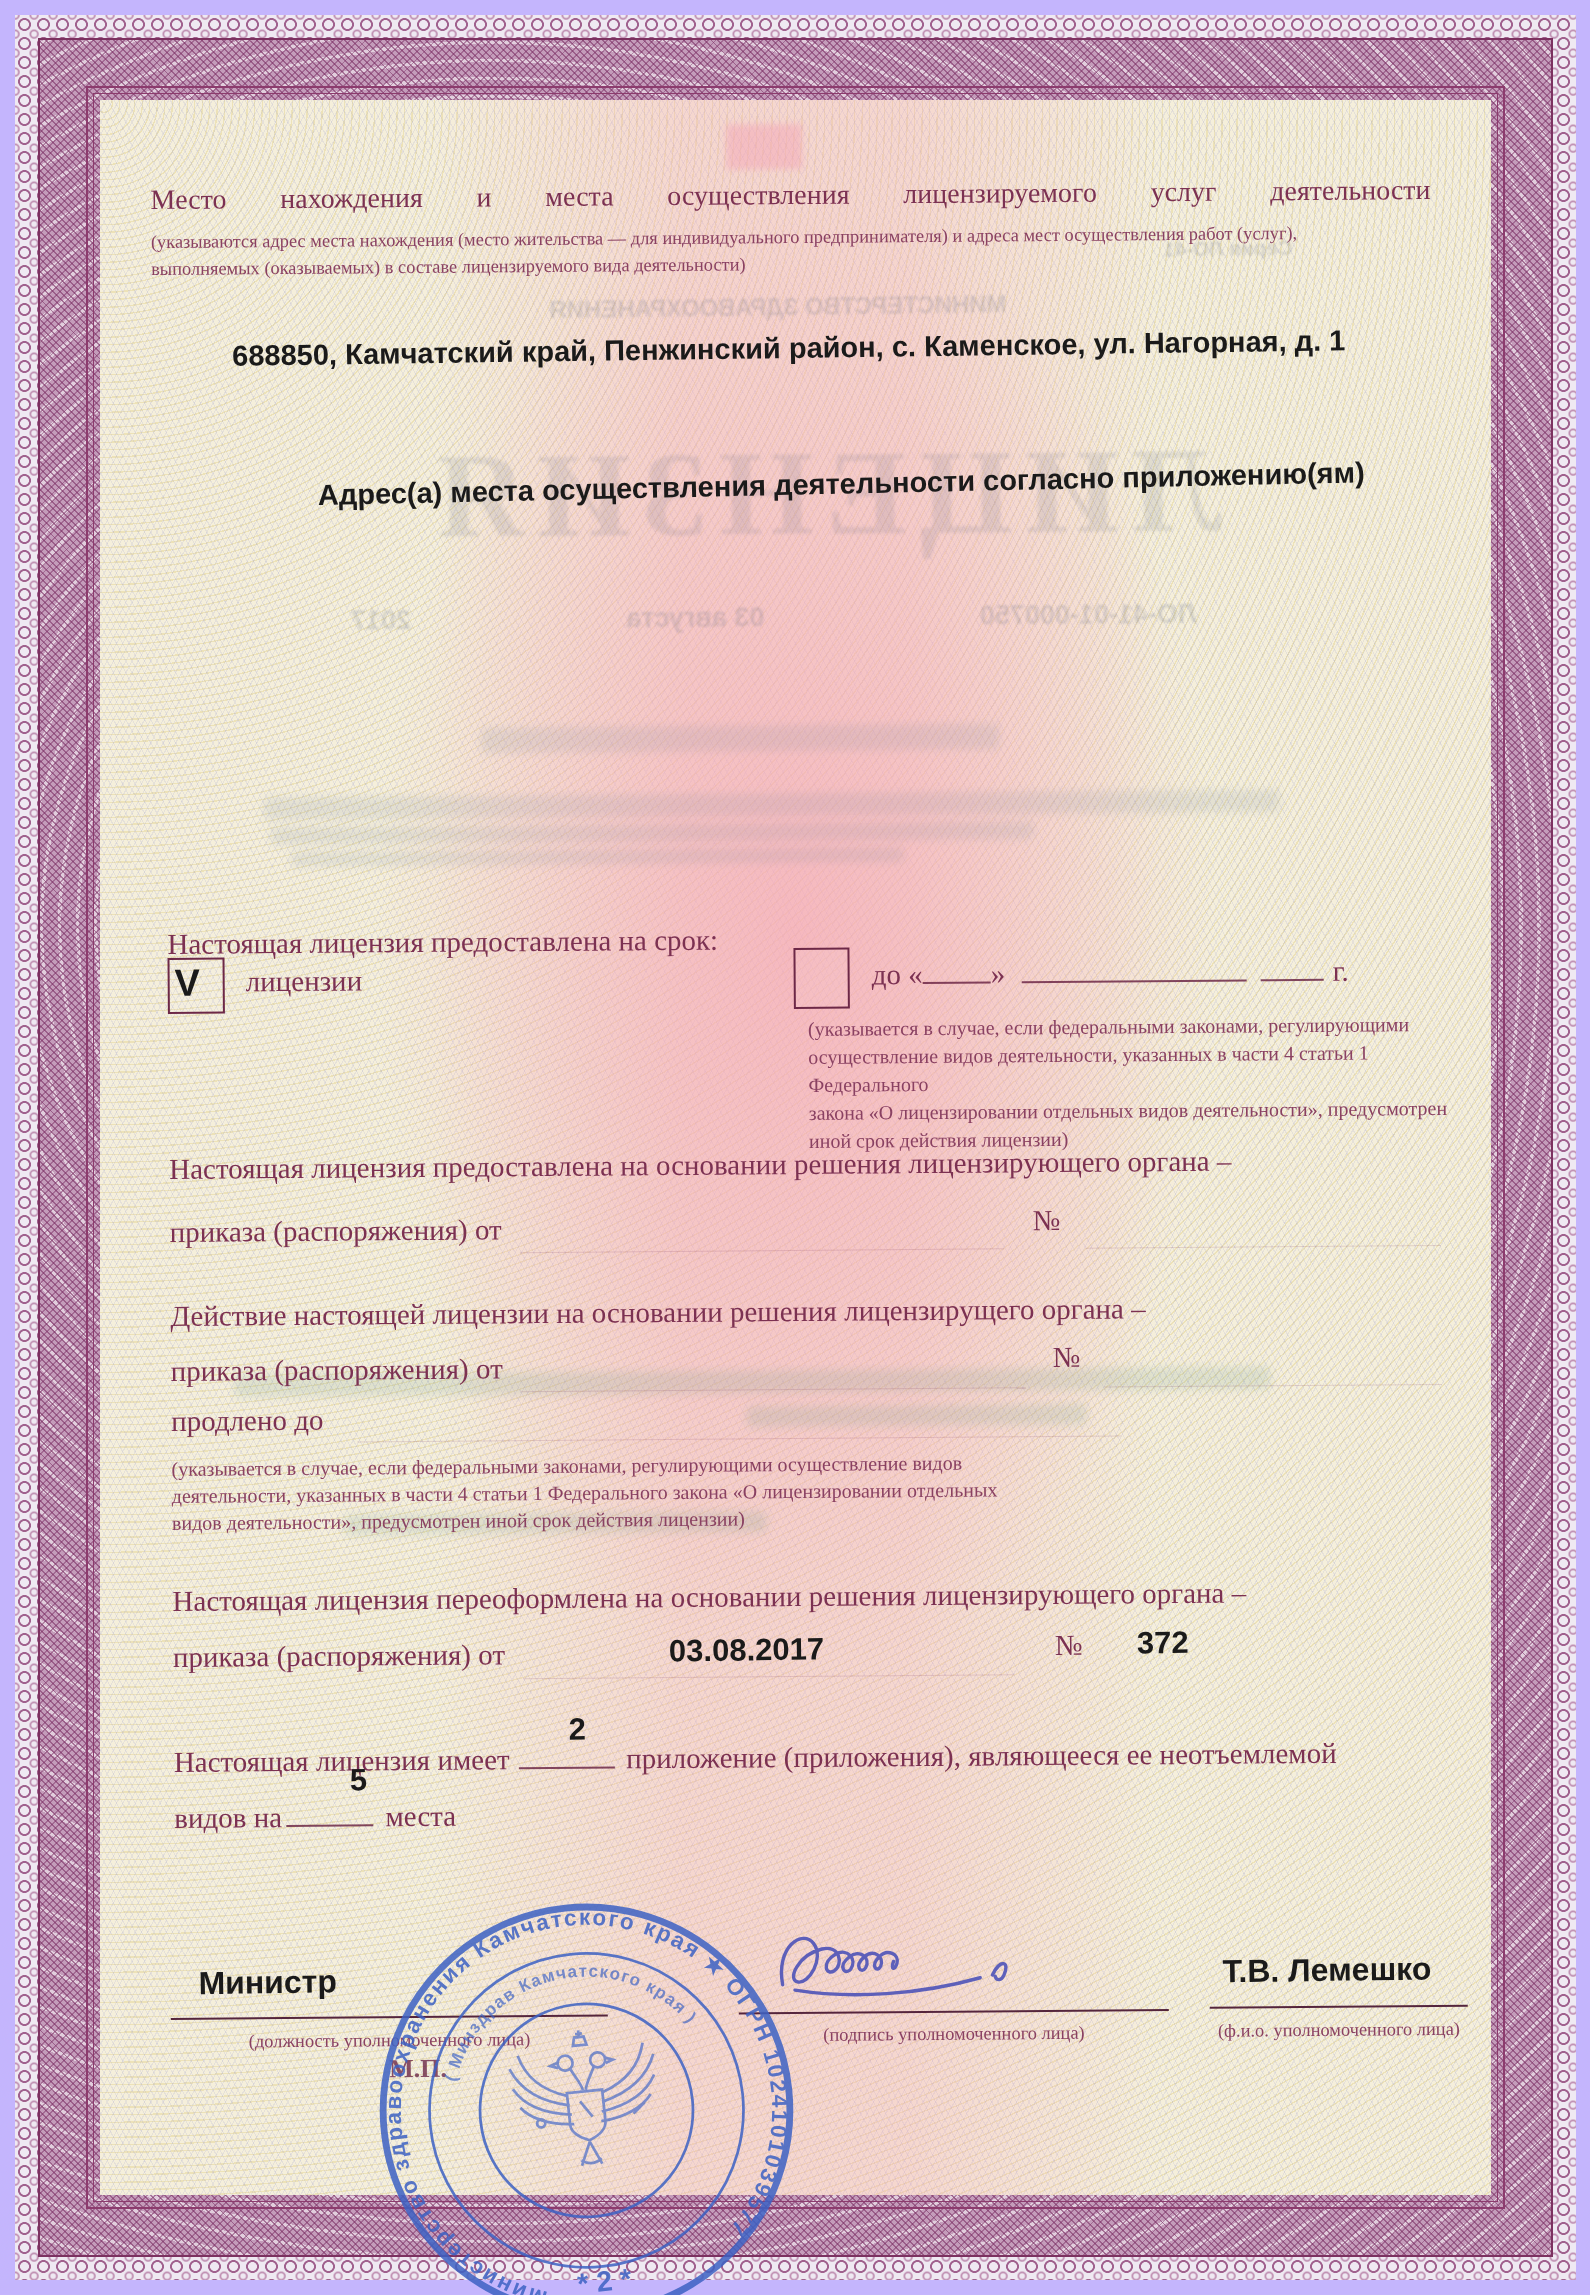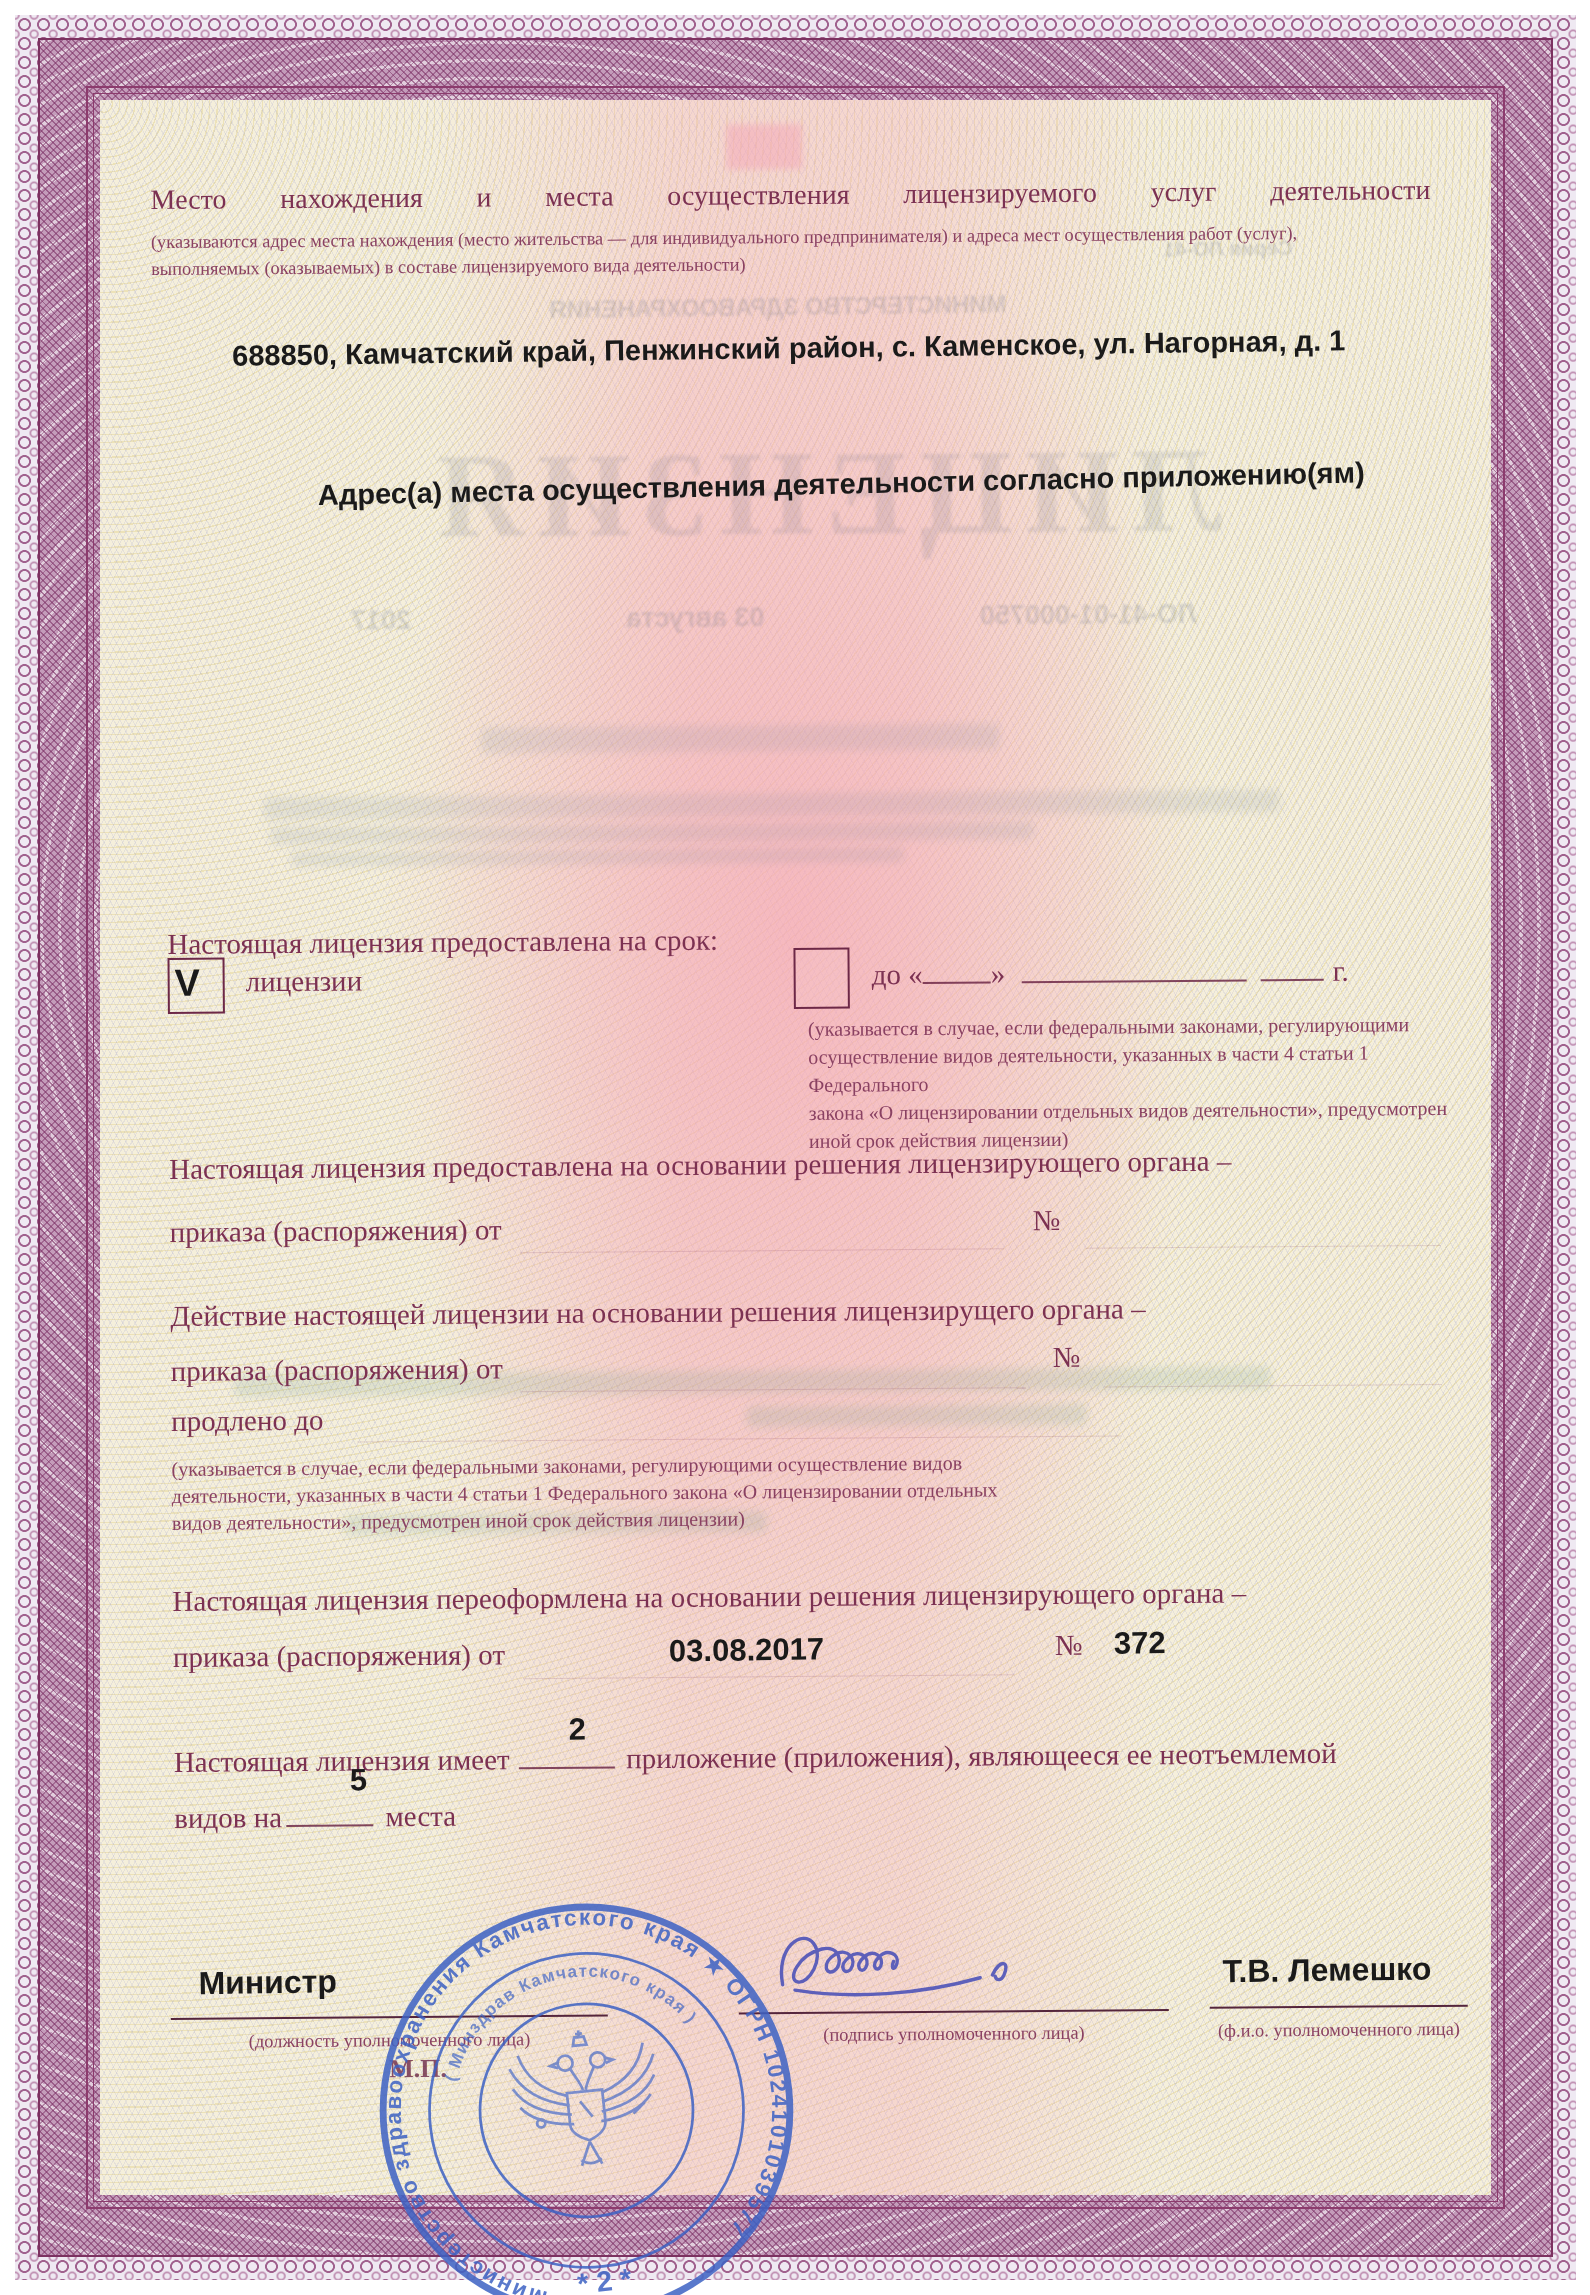--- a/index.html
+++ b/index.html
@@ -1,16 +1,16 @@
 <!DOCTYPE html>
 <html style="font-size:11px"><head>
 <meta charset="utf-8">
 <style>
   html,body{margin:0;padding:0;background:#9a93a0;}
-  .page{position:relative;width:1591px;height:2295px;background:#ffffff;overflow:hidden;
+  .page{position:relative;width:1591px;height:2295px;background:#c4b5fd;overflow:hidden;
         font-family:"Liberation Serif", serif;}
   
   .band-chain{position:absolute;inset:15px;
     background-color:#efe9f2;
     background-image:
       radial-gradient(circle, rgba(255,255,255,0) 4.1px, #a0618e 4.8px, #a0618e 6.1px, rgba(255,255,255,0) 6.8px),
       radial-gradient(circle, rgba(255,255,255,0) 2.7px, #b67da5 3.4px, #b67da5 4.1px, rgba(255,255,255,0) 4.8px);
     background-size:19px 19px,19px 19px;background-position:0 0,9.6px 9.6px;}
   .band-wave{position:absolute;inset:38px;border:2px solid #7c3160;
     background-color:#c49cba;
@@ -136,21 +136,21 @@
       <div>(указывается в случае, если федеральными законами, регулирующими осуществление видов</div>
       <div>деятельности, указанных в части 4 статьи 1 Федерального закона «О лицензировании отдельных</div>
       <div>видов деятельности», предусмотрен иной срок действия лицензии)</div>
     </div>
 
     <div class="t form" style="left:169px;top:1580px;font-size:29px;">Настоящая лицензия переоформлена на основании решения лицензирующего органа –</div>
     <div class="t form" style="left:169px;top:1636px;font-size:29px;">приказа (распоряжения)  от</div>
     <div class="faint" style="left:519px;top:1676px;width:491px;"></div>
     <div class="t form" style="left:1051px;top:1631px;font-size:29px;">№</div>
     <div class="t typed" style="left:665px;top:1632px;font-size:31px;">03.08.2017</div>
-    <div class="t typed" style="left:1110px;top:1628px;font-size:31px;">372</div>
+    <div class="t typed" style="left:1133px;top:1628px;font-size:31px;">372</div>
 
     <div class="t form flexrow" style="left:169px;top:1740px;font-size:29px;">
       <span>Настоящая лицензия имеет</span>
       <span class="bl" style="width:96px;margin:0 11px 0 9.6px;"></span>
       <span>приложение (приложения), являющееся ее неотъемлемой</span>
     </div>
     <div class="t typed" style="left:564px;top:1710px;font-size:31px;">2</div>
     <div class="t form flexrow" style="left:169px;top:1796px;font-size:29px;">
       <span>видов на</span>
       <span class="bl" style="width:87px;margin:0 12.3px 0 4.1px;"></span>

